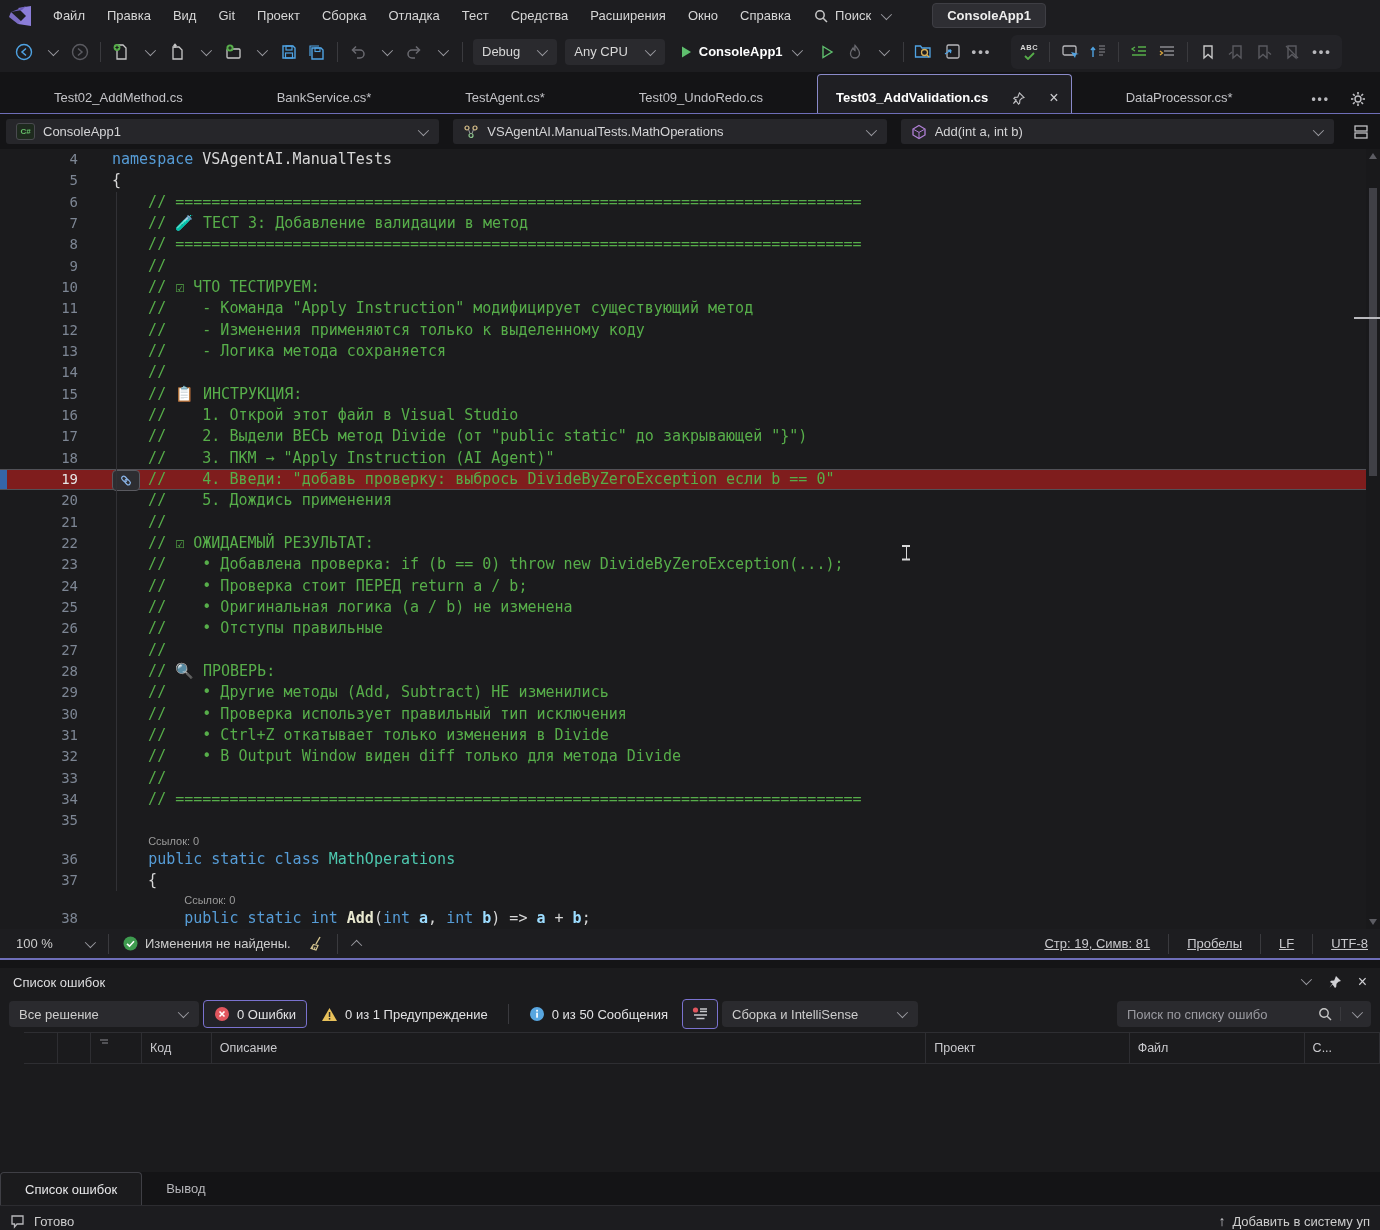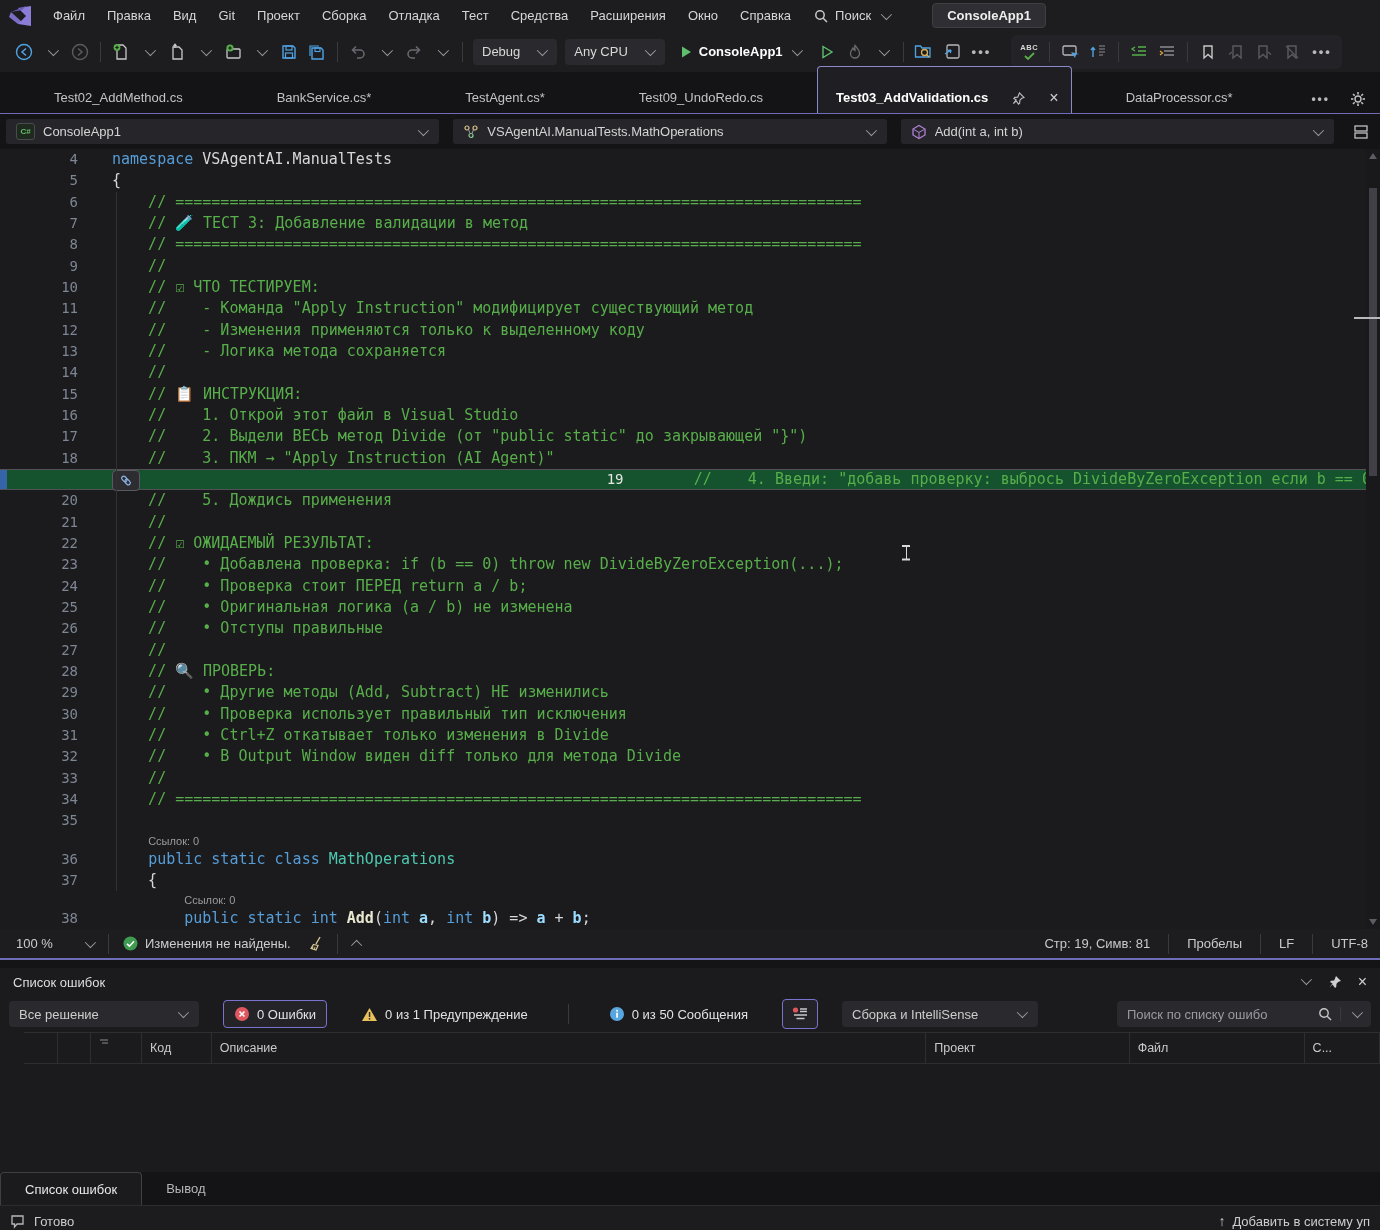--- a/index.html
+++ b/index.html
@@ -29,21 +29,21 @@
   .dropbox{height:26px;background:#2a2a2e;border-radius:4px;display:flex;align-items:center;
            padding:0 9px;margin:0 4px;color:#d8d8d8;}
   .dropbox .lbl{margin-right:14px;}
   .runbtn{height:26px;display:flex;align-items:center;border-radius:4px;padding:0 8px;margin:0 2px;color:#fff;font-weight:600;}
   .tgroup{display:flex;align-items:center;background:#232327;border-radius:6px;padding:0 4px;height:34px;margin-left:14px;}
 
   
   .tabstrip{height:41px;background:#141416;display:flex;align-items:flex-end;border-bottom:1px solid #6e6eb8;}
   .tab{height:30px;line-height:30px;padding:0 40px;color:#c3c3c7;white-space:nowrap;margin-left:14px;}
   .tab.active{background:#1f1f23;border:1px solid #8a8ac9;border-bottom:none;border-radius:4px 4px 0 0;
-              color:#fff;font-weight:700;padding:16px 12px 0 18px;display:flex;align-items:center;gap:24px;}
+              color:#fff;font-weight:700;padding:8px 12px 0 18px;display:flex;align-items:center;gap:24px;}
   .tab .ticon{opacity:.9;display:flex;align-items:center;}
   .tabstrip .spacer{flex:1;}
   .tab-actions{display:flex;align-items:center;gap:14px;padding:0 14px 6px 0;color:#c8c8c8;}
 
   
   .breadcrumb{height:31px;background:#141416;display:flex;align-items:center;gap:14px;padding:2px 6px;}
   .crumb{flex:1 1 0;height:25px;background:#26262a;border-radius:3px;display:flex;align-items:center;
          padding:0 10px;gap:8px;color:#d4d4d6;}
   .crumb .lbl{flex:1;white-space:nowrap;overflow:hidden;}
   .csicon{width:17px;height:15px;border:1px solid #4a4a50;border-radius:3px;background:#1e2a1e;
@@ -54,50 +54,50 @@
   .editor{position:relative;height:780px;background:#1b1b1d;font-family:"DejaVu Sans Mono",monospace;
           font-size:15px;overflow:hidden;}
   .code-row{display:flex;height:21.33px;line-height:21.33px;position:relative;}
   .code-row.lens-row{height:17px;line-height:17px;}
   .ln{width:78px;flex:none;text-align:right;color:#7d8694;font-size:14px;padding-right:0;}
   .glyph{width:34px;flex:none;}
   .code-text{white-space:pre;}
   .tok-k{color:#569cd6;} .tok-p{color:#d7d7d7;} .tok-y{color:#4ec9b0;} .tok-c{color:#57ae4a;}
   .tok-m{color:#e8e8d0;font-weight:600;} .tok-v{color:#9cdcfe;font-weight:600;}
   .lens-link{font-family:"Liberation Sans",sans-serif;font-size:11px;color:#9b9b9b;}
-  .code-row.current{background:#14532d;outline:1px solid #515157;outline-offset:-1px;justify-content:flex-end;}
+  .code-row.current{background:#7f1d1d;outline:1px solid #515157;outline-offset:-1px;}
   .code-row.current .ln{color:#e6e6e6;}
   .code-row.current::before{content:"";position:absolute;left:0;top:1px;bottom:1px;width:7px;background:#3565a8;}
   .linkchip{position:absolute;left:112px;top:1px;width:26px;height:19px;background:#2d2d31;border:1px solid #5a5a60;
             border-radius:4px;display:flex;align-items:center;justify-content:center;}
   .indent-guide{position:absolute;left:116px;top:43px;height:699px;width:1px;background:#313135;}
   .ibeam{position:absolute;left:901px;top:396px;width:10px;height:17px;}
   .ibeam::before{content:"";position:absolute;left:4.5px;top:2px;bottom:2px;width:1.6px;background:#d8d8d8;}
   .ibeam::after{content:"";position:absolute;left:1px;right:1px;top:0;height:1.6px;background:#d8d8d8;box-shadow:0 13.5px 0 #d8d8d8;}
   .scrollbar{position:absolute;right:0;top:0;bottom:0;width:14px;background:#19191b;}
   .sb-thumb{position:absolute;left:3px;width:8px;top:39px;height:288px;background:#404046;border-radius:0;}
   .sb-arrow{position:absolute;left:3px;width:0;height:0;border-left:4px solid transparent;border-right:4px solid transparent;}
   .sb-arrow.up{top:4px;border-bottom:6px solid #5c5c62;}
   .sb-arrow.down{bottom:4px;border-top:6px solid #5c5c62;}
   .sb-mark{position:absolute;right:0;width:26px;height:2px;top:168px;background:#b9b9bd;}
 
   
   .edstatus{height:29px;background:#1d1d20;border-bottom:2px solid #6e6eb8;display:flex;align-items:center;padding:0 10px;}
   .edstatus .zoom{width:80px;display:flex;align-items:center;justify-content:space-between;padding:0 6px;}
   .edstatus .right{margin-left:auto;display:flex;align-items:center;}
-  .edstatus .seg{padding:0 12px;color:#c9c9cd;}
+  .edstatus .seg{padding:0 12px;color:#c9c9cd;text-decoration:underline;}
   .health{display:flex;align-items:center;gap:7px;padding:0 8px;}
 
   .panel-gap{height:8px;background:#141416;}
 
   
   .panel-header{height:28px;display:flex;align-items:center;padding:0 13px;background:#1b1b1d;}
   .panel-header .title{color:#dedee0;}
   .panel-header .hicons{margin-left:auto;display:flex;align-items:center;gap:16px;}
-  .panel-toolbar{height:36px;display:flex;align-items:center;padding:0 9px;background:#1b1b1d;gap:24px;}
+  .panel-toolbar{height:36px;display:flex;align-items:center;padding:0 9px;background:#1b1b1d;gap:4px;}
   .scope{width:170px;height:26px;background:#2a2a2e;border-radius:4px;display:flex;align-items:center;
          justify-content:space-between;padding:0 10px;}
   .toggle{height:26px;display:flex;align-items:center;gap:7px;padding:0 10px;border-radius:4px;color:#e2e2e4;}
   .toggle.boxed{border:1px solid #7a72cf;background:#232328;}
   .iconbtn{width:34px;height:28px;border:1px solid #7a72cf;border-radius:4px;display:flex;align-items:center;justify-content:center;background:#232328;}
   .searchbox{margin-left:auto;width:238px;height:26px;background:#2a2a2e;border-radius:4px;display:flex;align-items:center;padding:0 8px;gap:6px;}
   .searchbox input{flex:1;background:transparent;border:none;outline:none;color:#cfcfcf;font-size:13px;font-family:inherit;min-width:0;}
   .searchbox input::placeholder{color:#9a9aa0;}
   .colheader{height:30px;display:flex;border-top:1px solid #2e2e32;border-bottom:1px solid #2e2e32;background:#1b1b1d;margin-left:24px;}
   .col{border-right:1px solid #2e2e32;display:flex;align-items:center;padding-left:8px;font-size:12.5px;color:#c9c9cd;overflow:hidden;white-space:nowrap;}

